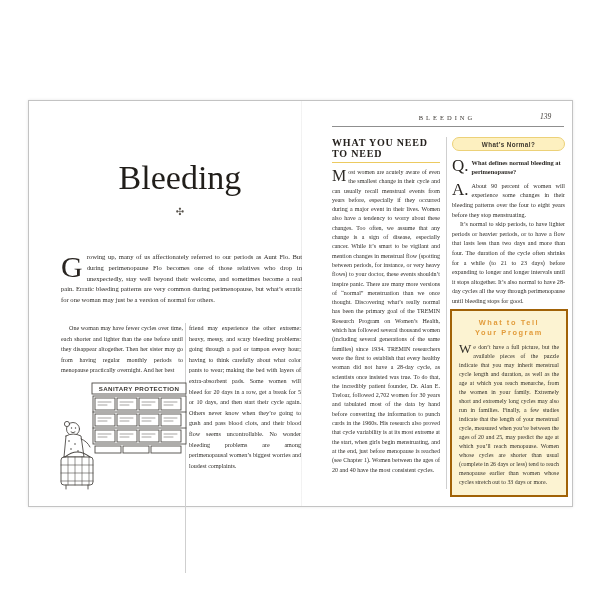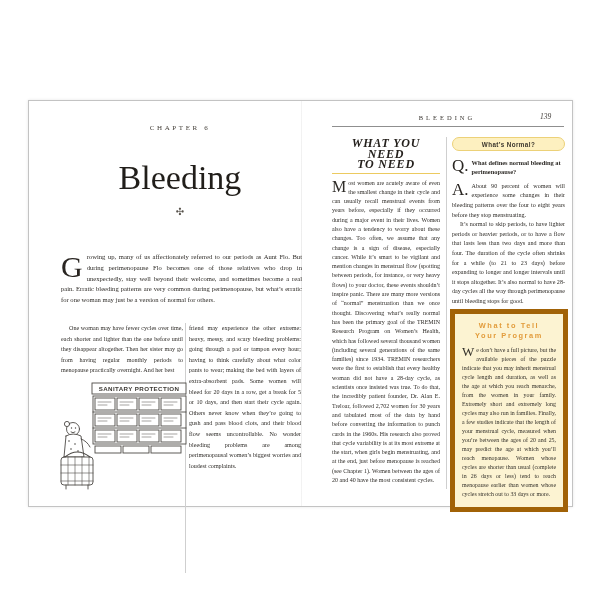--- a/index.html
+++ b/index.html
@@ -29,53 +29,52 @@
   .left-col-rule{position:absolute;top:222px;left:156px;width:1px;height:250px;background:#cfcfcf;}
   .illustration{position:absolute;top:280px;left:28px;}
 
   
   .running-head{position:absolute;top:13px;left:30px;width:230px;text-align:center;
     font-size:6.5px;letter-spacing:3px;color:#3b3733;}
   .folio{position:absolute;top:11px;left:238px;width:28px;text-align:left;
     font-size:7.5px;font-style:italic;color:#3b3733;}
   .head-rule{position:absolute;top:25px;left:30px;width:232px;border-top:1px solid #8f8f8f;}
   .know-col{position:absolute;top:37px;left:30px;width:108px;}
-  .know-heading{font-size:12px;font-weight:700;letter-spacing:.8px;text-align:center;
-    line-height:10.5px;color:#25211d;font-style:italic;}
+  .know-heading{font-size:10px;font-weight:700;letter-spacing:.8px;text-align:left;
+    line-height:10.5px;color:#25211d;}
   .know-underline{margin-top:3px;border-top:1.5px solid #ecca60;}
   .know-body{margin:5px 0 0 0;font-size:6px;line-height:9.3px;text-align:justify;}
   .dropcap-m{float:left;font-size:16px;line-height:14px;padding:1px 2px 0 0;}
   .mid-col-rule{position:absolute;top:36px;left:144px;width:1px;height:352px;background:#cfcfcf;}
   .qa-col{position:absolute;top:36px;left:150px;width:113px;}
   .pill{height:12px;border-radius:7px;background:#fdf0c0;border:1px solid #ecd178;
     display:flex;align-items:center;justify-content:center;}
   .pill-label{font-family:"Liberation Sans", sans-serif;font-size:6.3px;font-weight:700;
     letter-spacing:.4px;color:#3a352c;}
   .q-block{margin-top:7px;}
   .q-letter,.a-letter{float:left;font-size:17px;line-height:16px;padding:0 3px 0 0;color:#2a2622;}
   .q-text{font-size:6.4px;line-height:9.4px;font-weight:700;margin:0;}
   .a-block{margin-top:5px;}
   .a-text{font-size:6.1px;line-height:9.6px;text-align:justify;margin:0;}
   .a-text2{font-size:6.1px;line-height:9.6px;text-align:justify;margin:0;text-indent:8px;}
   .daughter-box{position:absolute;top:208px;left:148px;width:118px;box-sizing:border-box;
-    background:#fcf3d2;border:5px solid #a16207;padding:7px 7px 8px 7px;}
+    background:#fcf3d2;border:2px solid #a16207;padding:7px 7px 8px 7px;}
   .daughter-title{font-family:"Liberation Sans", sans-serif;font-size:7.4px;font-weight:700;
     letter-spacing:1.6px;line-height:10px;text-align:center;color:#e29c3c;}
   .daughter-body{margin:5px 0 0 0;font-size:5.9px;line-height:9px;text-align:justify;color:#33302a;}
   .dropcap-w{float:left;font-size:13px;line-height:12px;padding:0 2px 0 0;}
   .clear{clear:both;}
 </style>
 </head>
 <body>
 
 <div class="spread">
   <div class="gutter"></div>
 
   <div class="page page-left">
-    <div class="chapter-label">CHAPTER 6</div>
     <h1 class="page-title">Bleeding</h1>
     <div class="ornament">✣</div>
 
     <p class="intro"><span class="dropcap-g">G</span><span>rowing up, many of us affectionately referred to our periods as Aunt Flo. But during perimenopause Flo becomes one of those relatives who drop in unexpectedly, stay well beyond their welcome, and sometimes become a real pain. Erratic bleeding patterns are very common during perimenopause, but what’s erratic for one woman may just be a version of normal for others.</span></p>
 
     <p class="colL-text">One woman may have fewer cycles over time, each shorter and lighter than the one before until they disappear altogether. Then her sister may go from having regular monthly periods to menopause practically overnight. And her best</p>
     <div class="left-col-rule"></div>
     <p class="colR-text">friend may experience the other extreme: heavy, messy, and scary bleeding problems: going through a pad or tampon every hour; having to think carefully about what color pants to wear; making the bed with layers of extra-absorbent pads. Some women will bleed for 20 days in a row, get a break for 5 or 10 days, and then start their cycle again. Others never know when they’re going to gush and pass blood clots, and their blood flow seems uncontrollable. No wonder bleeding problems are among perimenopausal women’s biggest worries and loudest complaints.</p>
 
     <svg class="illustration" width="132" height="122" viewBox="0 0 132 122">

